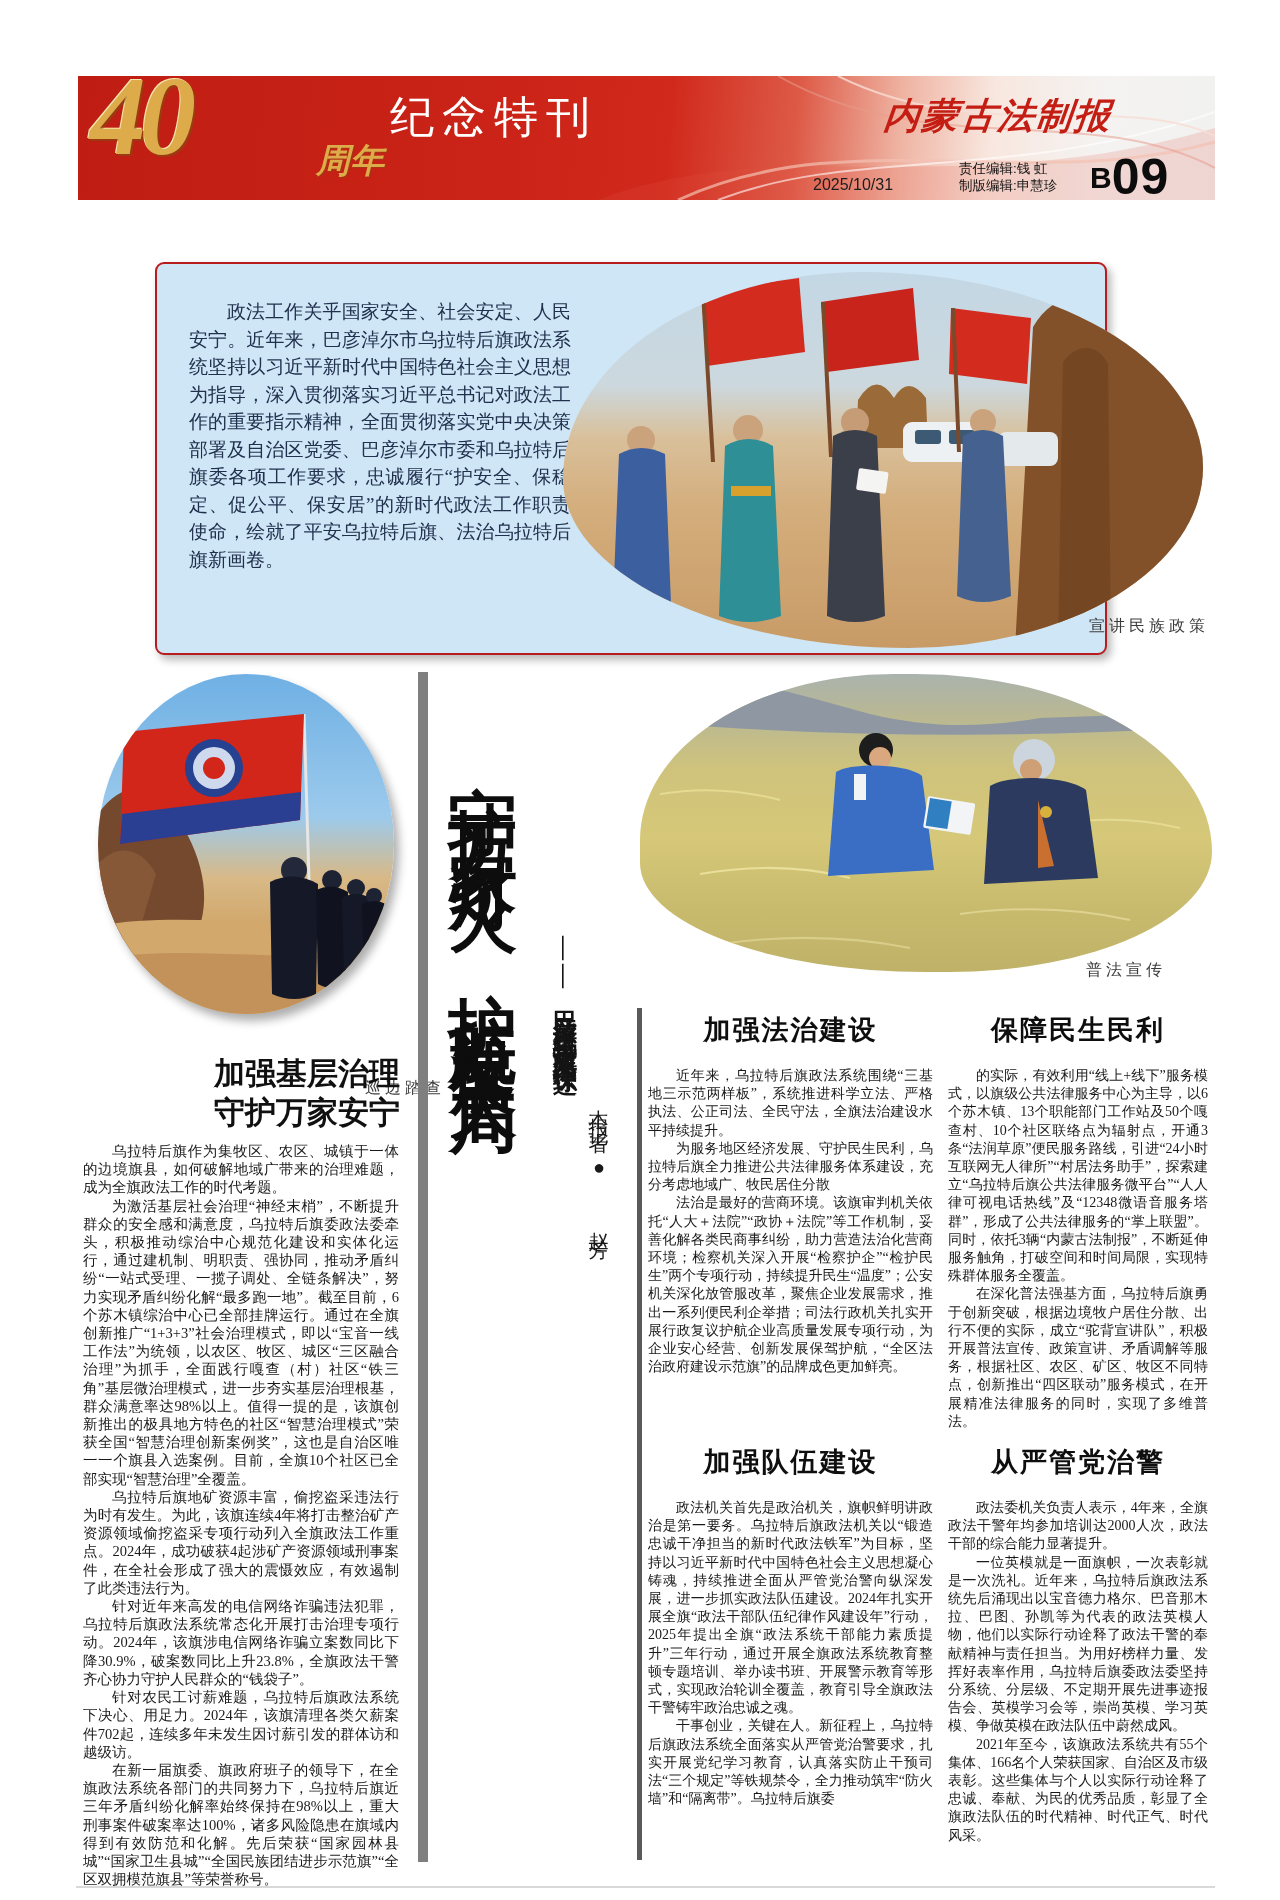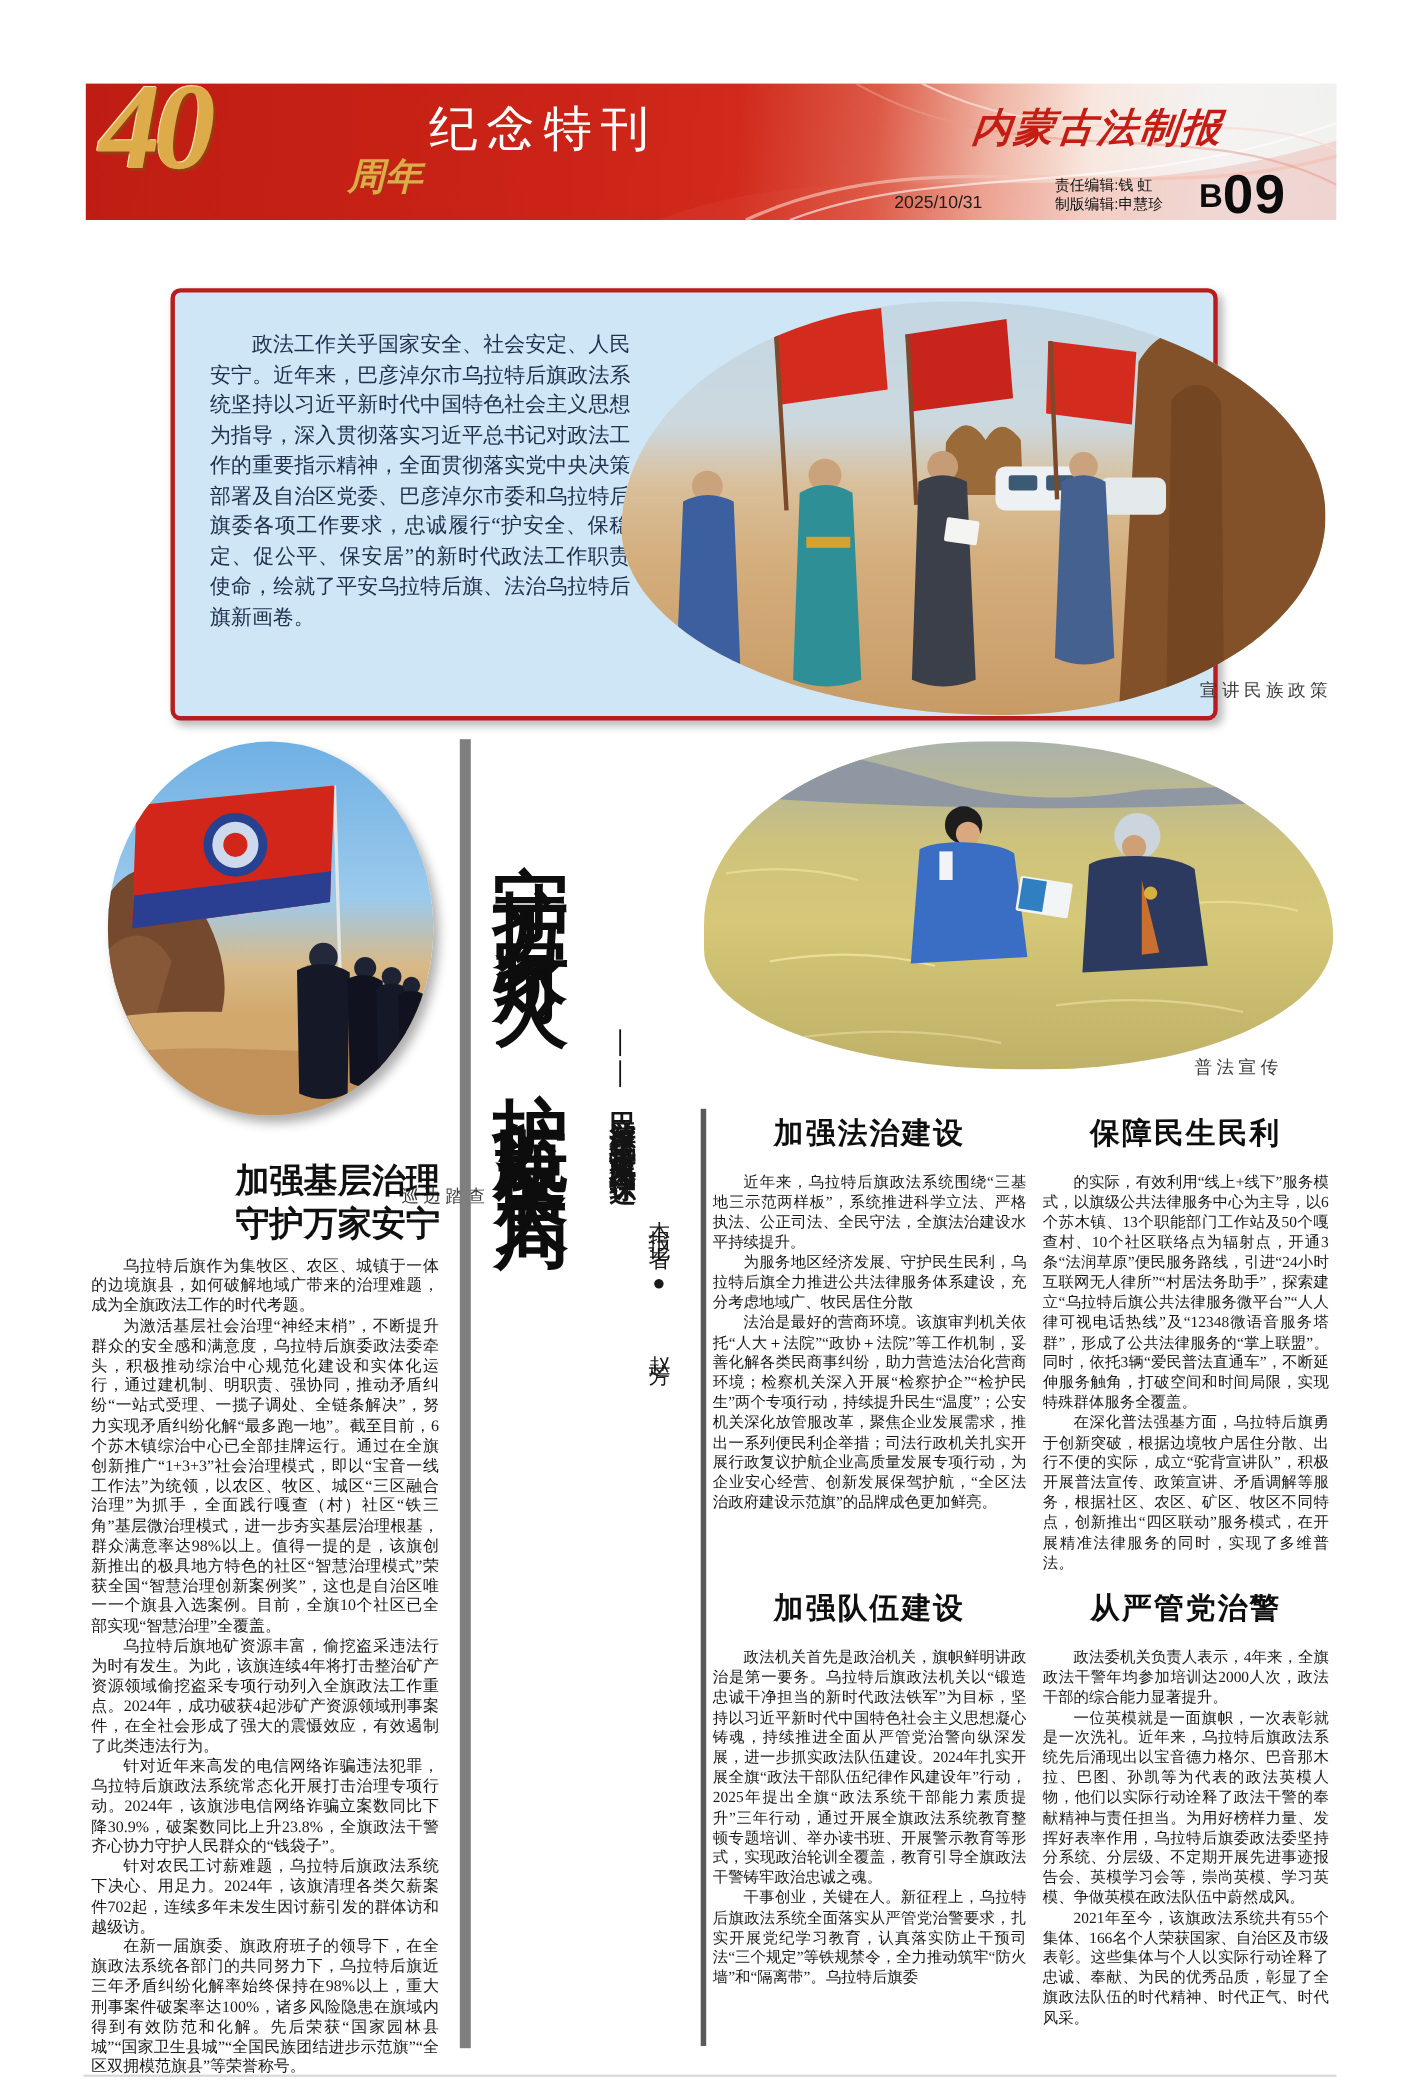--- a/index.html
+++ b/index.html
@@ -34,21 +34,21 @@
     color:#c41e14; transform:skewX(-6deg); letter-spacing:2px;
   }
   .banner-date{ position:absolute; left:735px; top:100px; font-size:16px; color:#1d1d1d; font-family:"Liberation Sans", sans-serif; }
   .banner-editors{ position:absolute; left:864px; top:84px; font-size:13.5px; line-height:17px; color:#111; font-family:"Liberation Sans", sans-serif;margin-left:17px; }
   .pageno{ position:absolute; left:1012px; top:72px; color:#0c0c0c; font-family:"Liberation Sans", sans-serif; white-space:nowrap; }
   .pageno .pl{ font-size:30px; font-weight:bold; vertical-align:6px; }
   .pageno .pn{ font-size:50px; font-weight:bold; letter-spacing:1px; }
   
   .intro-box{
     position:absolute; left:155px; top:262px; width:952px; height:393px;
-    background:#cfe6f6; border:4px solid #b91c1c; border-radius:9px;
+    background:#cfe6f6; border:2px solid #b91c1c; border-radius:9px;
     box-shadow:4px 5px 8px rgba(0,0,0,.28);
   }
   .intro-text{
     position:absolute; left:32px; top:34px; width:382px;
     font-size:19px; line-height:27.5px; color:#21304d; text-align:justify; text-indent:2em;
   }
   .photo-camels{
     position:absolute; left:406px; top:8px; width:640px; height:376px;
     border-radius:47% 53% 46% 54% / 55% 52% 48% 45%;
     overflow:hidden;
@@ -248,21 +248,21 @@
 
   <div class="sec sec-fazhi">
     <div class="sec-h">加强法治建设</div>
     <p>近年来，乌拉特后旗政法系统围绕“三基地三示范两样板”，系统推进科学立法、严格执法、公正司法、全民守法，全旗法治建设水平持续提升。</p>
     <p>为服务地区经济发展、守护民生民利，乌拉特后旗全力推进公共法律服务体系建设，充分考虑地域广、牧民居住分散</p>
     <p>法治是最好的营商环境。该旗审判机关依托“人大＋法院”“政协＋法院”等工作机制，妥善化解各类民商事纠纷，助力营造法治化营商环境；检察机关深入开展“检察护企”“检护民生”两个专项行动，持续提升民生“温度”；公安机关深化放管服改革，聚焦企业发展需求，推出一系列便民利企举措；司法行政机关扎实开展行政复议护航企业高质量发展专项行动，为企业安心经营、创新发展保驾护航，“全区法治政府建设示范旗”的品牌成色更加鲜亮。</p>
   </div>
 
   <div class="sec sec-minsheng">
     <div class="sec-h">保障民生民利</div>
-    <p>的实际，有效利用“线上+线下”服务模式，以旗级公共法律服务中心为主导，以6个苏木镇、13个职能部门工作站及50个嘎查村、10个社区联络点为辐射点，开通3条“法润草原”便民服务路线，引进“24小时互联网无人律所”“村居法务助手”，探索建立“乌拉特后旗公共法律服务微平台”“人人律可视电话热线”及“12348微语音服务塔群”，形成了公共法律服务的“掌上联盟”。同时，依托3辆“爱民普法直通车”，不断延伸服务触角，打破空间和时间局限，实现特殊群体服务全覆盖。</p>
+    <p>的实际，有效利用“线上+线下”服务模式，以旗级公共法律服务中心为主导，以6个苏木镇、13个职能部门工作站及50个嘎查村、10个社区联络点为辐射点，开通3条“法润草原”便民服务路线，引进“24小时互联网无人律所”“村居法务助手”，探索建立“乌拉特后旗公共法律服务微平台”“人人律可视电话热线”及“12348微语音服务塔群”，形成了公共法律服务的“掌上联盟”。同时，依托3辆“内蒙古法制报”，不断延伸服务触角，打破空间和时间局限，实现特殊群体服务全覆盖。</p>
     <p>在深化普法强基方面，乌拉特后旗勇于创新突破，根据边境牧户居住分散、出行不便的实际，成立“驼背宣讲队”，积极开展普法宣传、政策宣讲、矛盾调解等服务，根据社区、农区、矿区、牧区不同特点，创新推出“四区联动”服务模式，在开展精准法律服务的同时，实现了多维普法。</p>
   </div>
 
   <div class="sec sec-duiwu">
     <div class="sec-h">加强队伍建设</div>
     <p>政法机关首先是政治机关，旗帜鲜明讲政治是第一要务。乌拉特后旗政法机关以“锻造忠诚干净担当的新时代政法铁军”为目标，坚持以习近平新时代中国特色社会主义思想凝心铸魂，持续推进全面从严管党治警向纵深发展，进一步抓实政法队伍建设。2024年扎实开展全旗“政法干部队伍纪律作风建设年”行动，2025年提出全旗“政法系统干部能力素质提升”三年行动，通过开展全旗政法系统教育整顿专题培训、举办读书班、开展警示教育等形式，实现政治轮训全覆盖，教育引导全旗政法干警铸牢政治忠诚之魂。</p>
     <p>干事创业，关键在人。新征程上，乌拉特后旗政法系统全面落实从严管党治警要求，扎实开展党纪学习教育，认真落实防止干预司法“三个规定”等铁规禁令，全力推动筑牢“防火墙”和“隔离带”。乌拉特后旗委</p>
   </div>
 
   <div class="sec sec-guanzhi">

